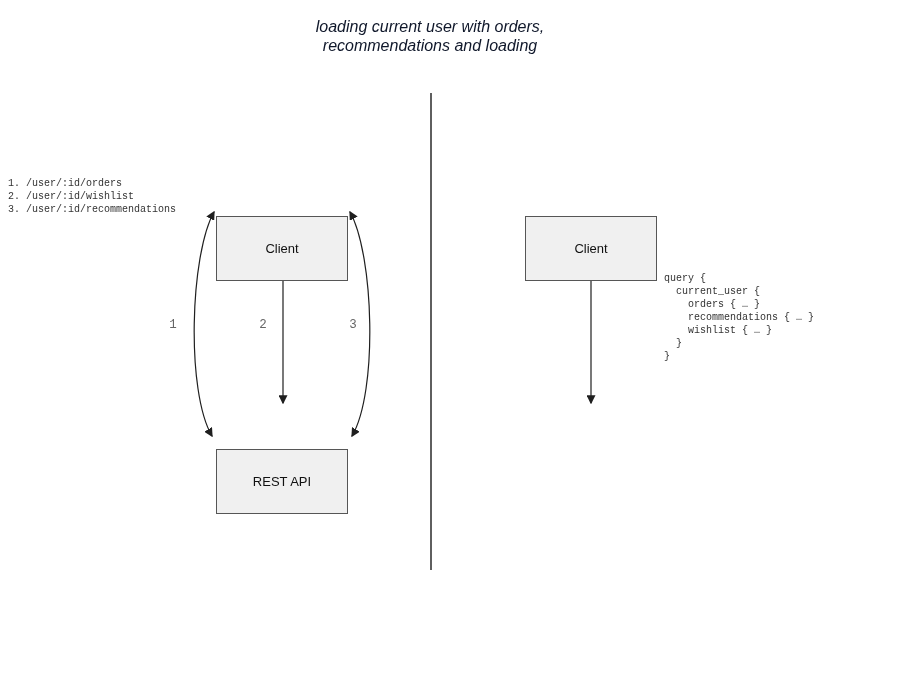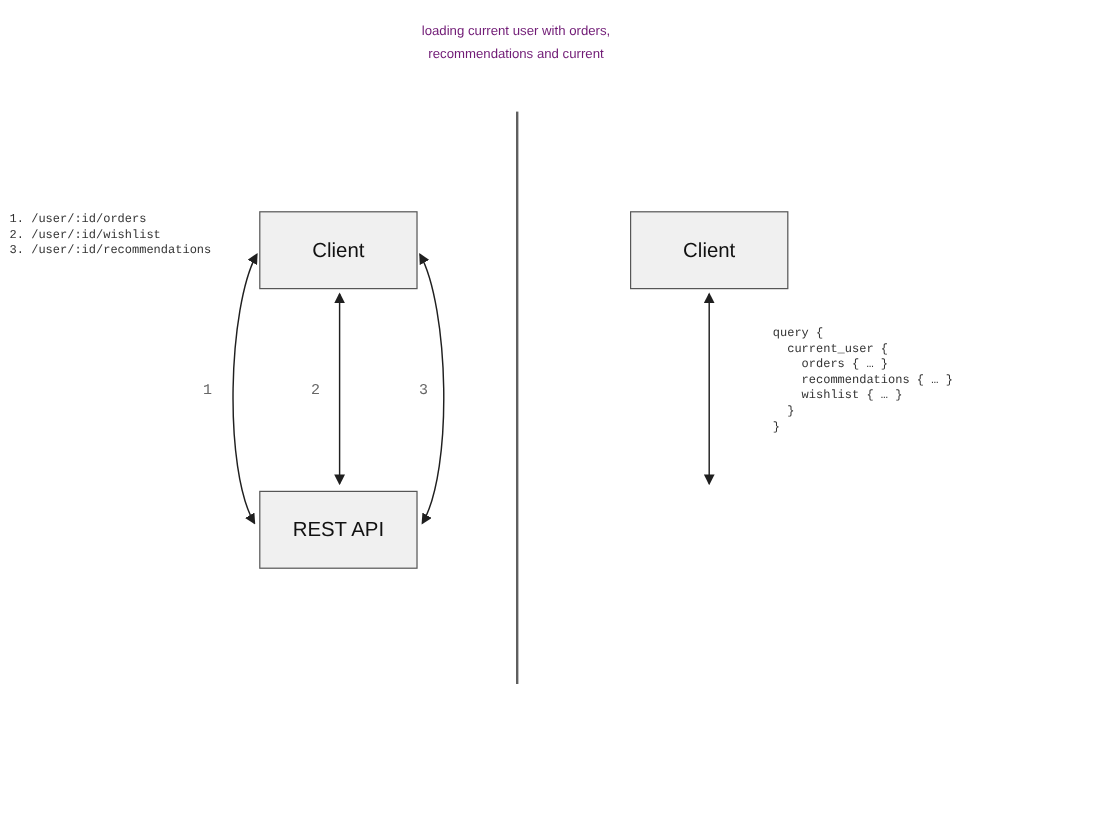--- a/index.html
+++ b/index.html
@@ -14,60 +14,62 @@
     background: #ffffff;
     overflow: hidden;
     font-family: "Liberation Sans", sans-serif;
   }
   .title {
     position: absolute;
     left: 0;
     top: 17px;
     width: 860px;
     text-align: center;
-    font-size: 11px;
+    font-size: 16px;
     line-height: 19px;
-    color: #701a75;
+    color: #0f172a;
+    font-style: italic;
   }
   .divider {
     position: absolute;
     left: 430px;
     top: 93px;
     width: 2px;
     height: 477px;
     background: #5f5f5f;
   }
   .node-box {
     position: absolute;
     width: 132px;
     height: 65px;
     background: #f0f0f0;
     border: 1.5px solid #565656;
     box-sizing: border-box;
     display: flex;
     align-items: center;
     justify-content: center;
-    font-size: 17px;
+    font-size: 13px;
     color: #111111;
+    margin-top: 40px;
   }
   .box-client-left  { left: 216px; top: 176px; }
   .box-rest         { left: 216px; top: 409px; }
   .box-client-right { left: 525px; top: 176px; }
   .box-graphql      { left: 525px; top: 407px; }
   pre.code {
     position: absolute;
     margin: 0;
     font-family: "Liberation Mono", monospace;
     font-size: 10px;
     line-height: 13px;
     color: #333333;
     white-space: pre;
   }
   .endpoints { left: 8px;   top: 177px; }
-  .query     { left: 644px; top: 272px; line-height: 13.5px; }
+  .query     { left: 664px; top: 272px; line-height: 13.5px; }
   .arrow-num {
     position: absolute;
     transform: translate(-50%, -50%);
     font-family: "Liberation Mono", monospace;
     font-size: 12.5px;
     color: #666666;
   }
   .num-1 { left: 173px; top: 325px; }
   .num-2 { left: 263px; top: 325px; }
   .num-3 { left: 353px; top: 325px; }
@@ -78,21 +80,21 @@
     pointer-events: none;
   }
 </style>
 </head>
 <body>
 
 <div class="canvas">
 
   <div class="title">
     <div>loading current user with orders,</div>
-    <div>recommendations and current</div>
+    <div>recommendations and loading</div>
   </div>
 
   <div class="divider"></div>
 
   <svg class="arrows" width="917" height="689" viewBox="0 0 917 689">
     <defs>
       <marker id="arrow" viewBox="0 0 10 10" refX="8.5" refY="5" markerWidth="7.5" markerHeight="7.5" orient="auto-start-reverse">
         <path d="M0,0 L10,5 L0,10 z" fill="#1f1f1f"></path>
       </marker>
     </defs>

